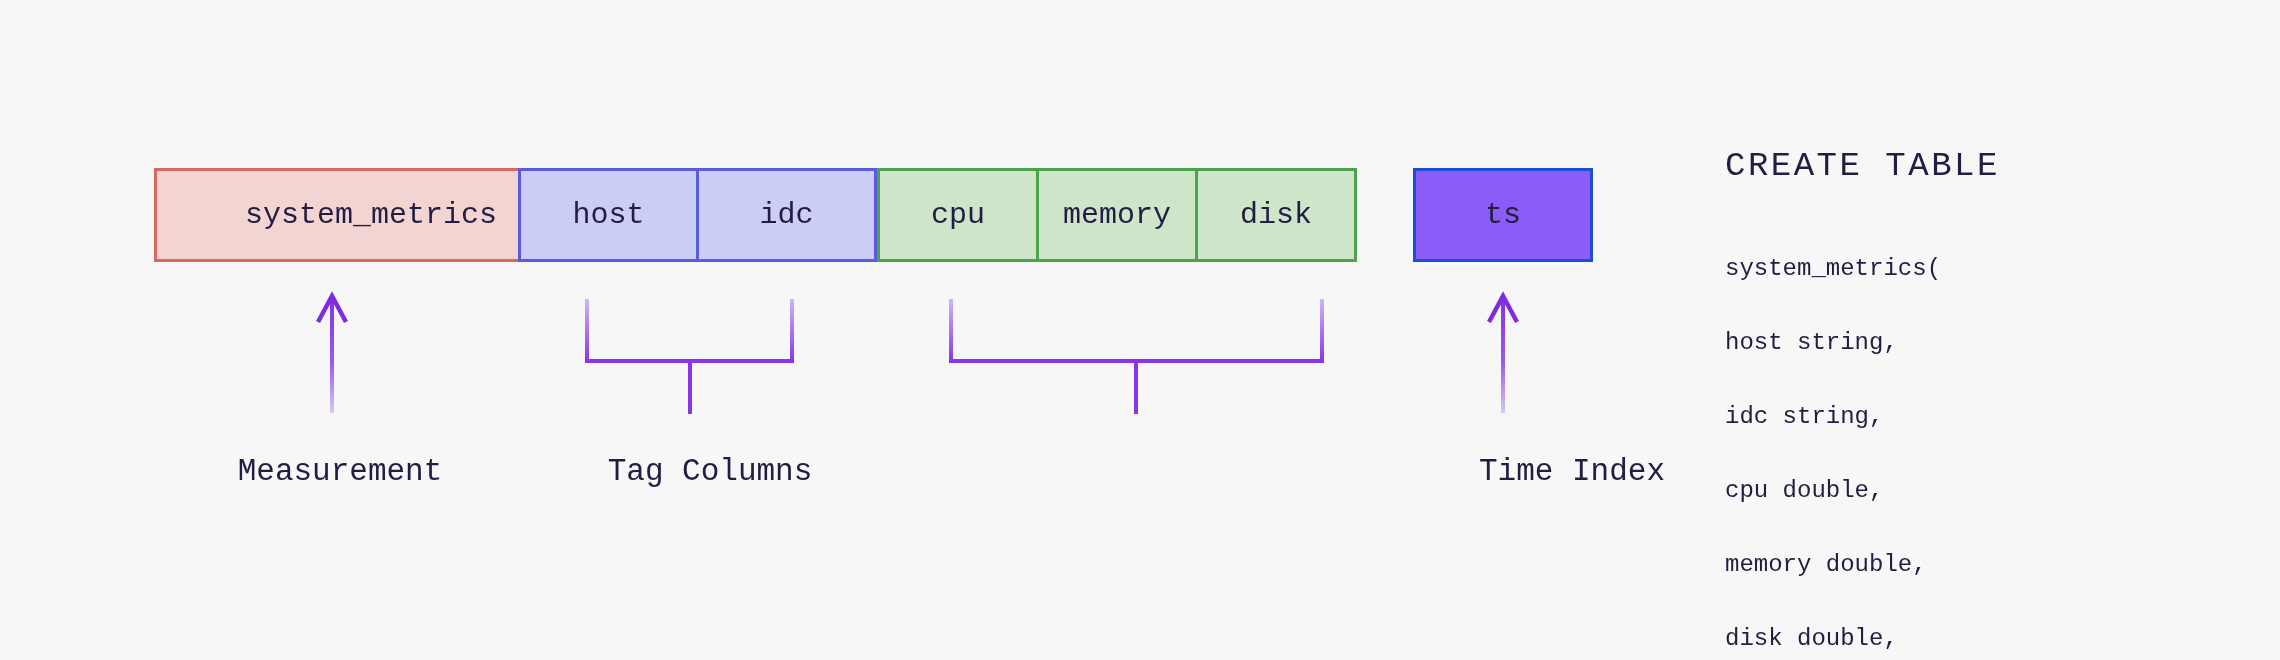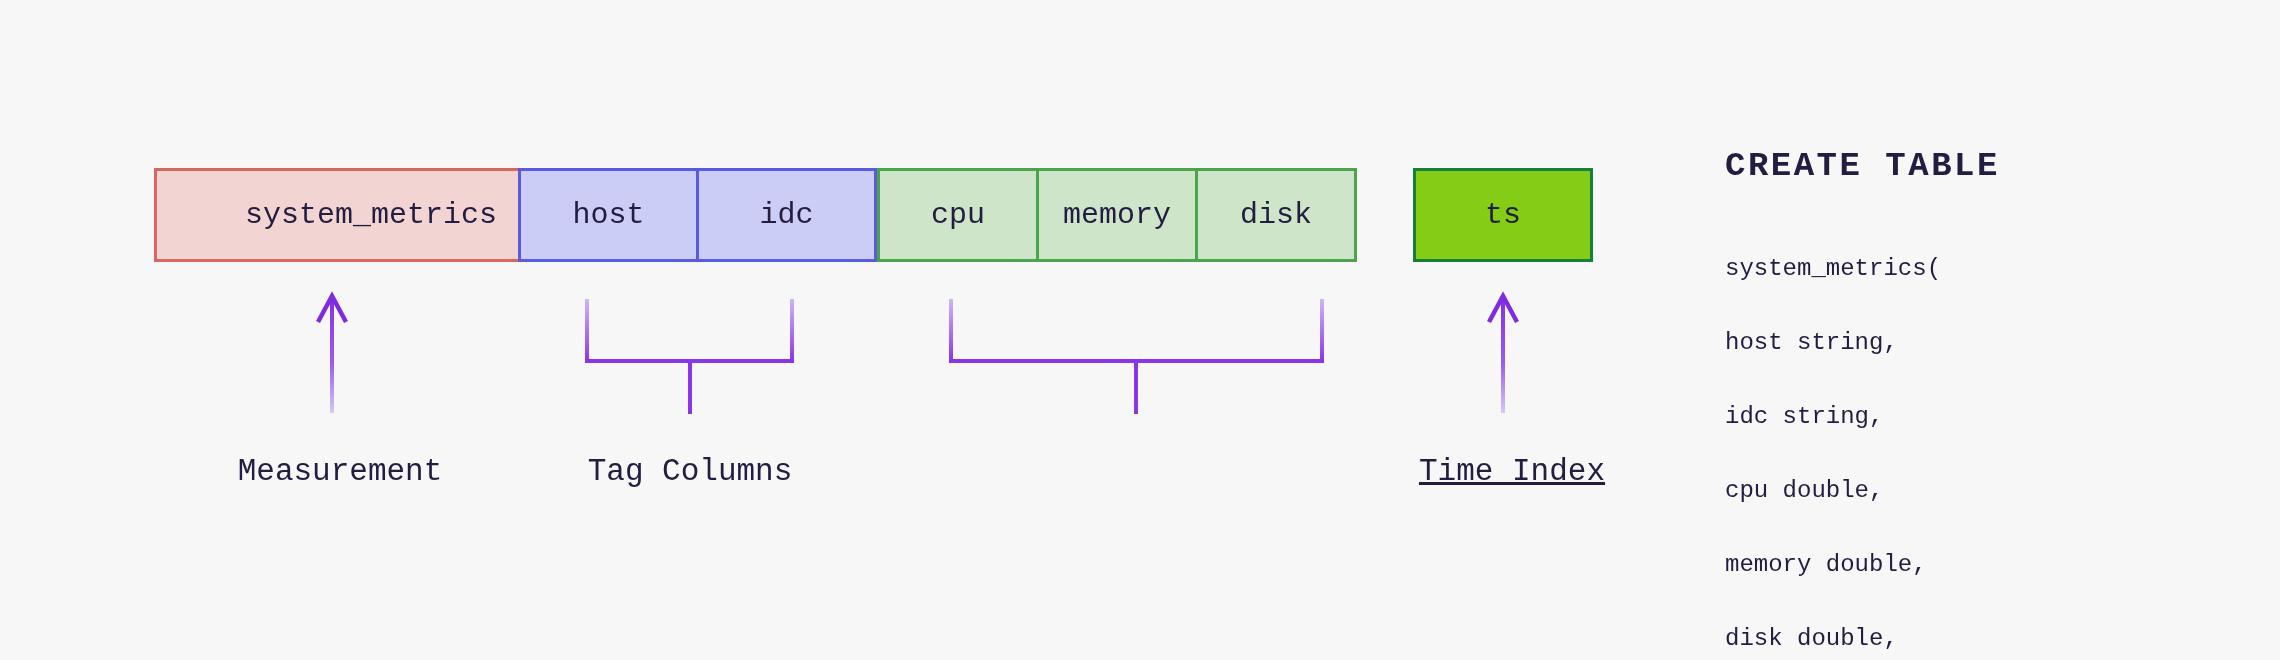--- a/index.html
+++ b/index.html
@@ -18,36 +18,36 @@
   }
   .cell{
     flex:1;display:flex;align-items:center;justify-content:center;
     font-size:30px;white-space:nowrap;box-sizing:border-box;
   }
   .grp-measurement{left:154px;width:434px;background:#f2d4d2;border:3px solid #d6695f;}
   .grp-tags{left:518px;width:359px;background:#cccdf6;border:3px solid #5b5bdf;}
   .grp-tags .cell + .cell{border-left:3px solid #5b5bdf;}
   .grp-fields{left:877px;width:480px;background:#cee5c9;border:3px solid #4ba34b;}
   .grp-fields .cell + .cell{border-left:3px solid #4ba34b;}
-  .grp-time{left:1413px;width:180px;background:#84cc16;border:3px solid #15803d;}
+  .grp-time{left:1413px;width:180px;background:#8b5cf6;border:3px solid #1d4ed8;}
   
   .annotations{position:absolute;left:0;top:0;width:2280px;height:660px;}
   
   .anno-label{
     position:absolute;top:454px;transform:translateX(-50%);
     font-size:31px;line-height:36px;white-space:nowrap;
   }
   .lbl-measurement{left:340px;}
-  .lbl-tags{left:690px;}
+  .lbl-tags{left:710px;}
   .lbl-fields{left:1136px;}
-  .lbl-time{left:1512px;text-decoration:underline;}
+  .lbl-time{left:1572px;}
   
   .sql{position:absolute;left:1725px;top:110px;white-space:pre;}
   .sql-title{
-    font-size:34px;line-height:40px;font-weight:bold;
+    font-size:34px;line-height:40px;font-weight:normal;
     letter-spacing:2.5px;margin:0 0 28px 0;
   }
   .sql-line{font-size:24px;line-height:38px;}
 </style>
 </head>
 <body>
 
 <div class="stage">
 
   <div class="grp grp-measurement">

